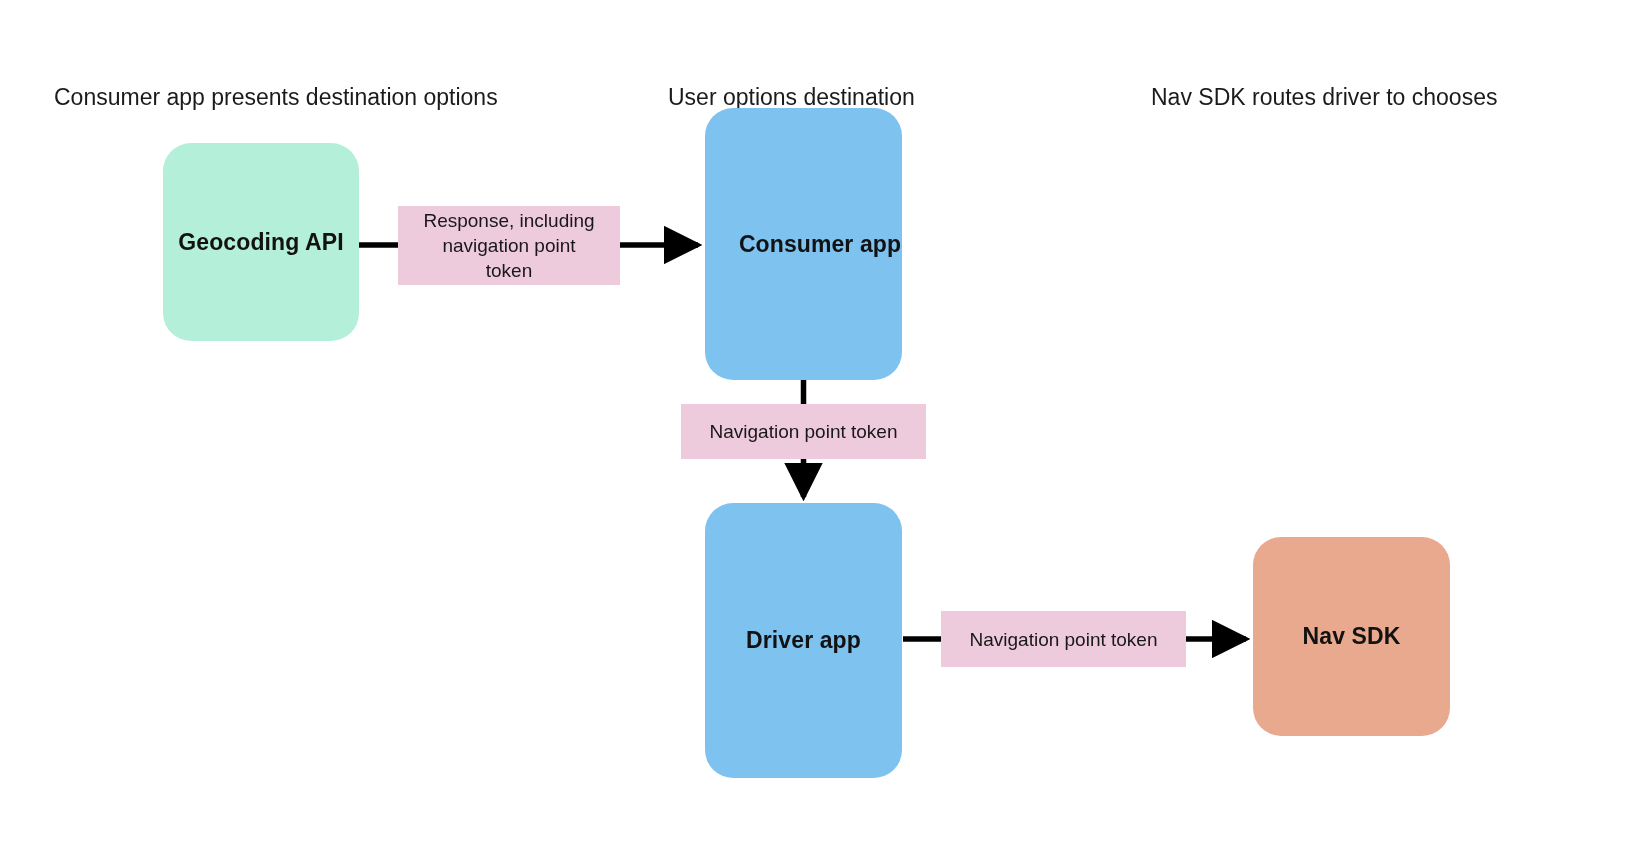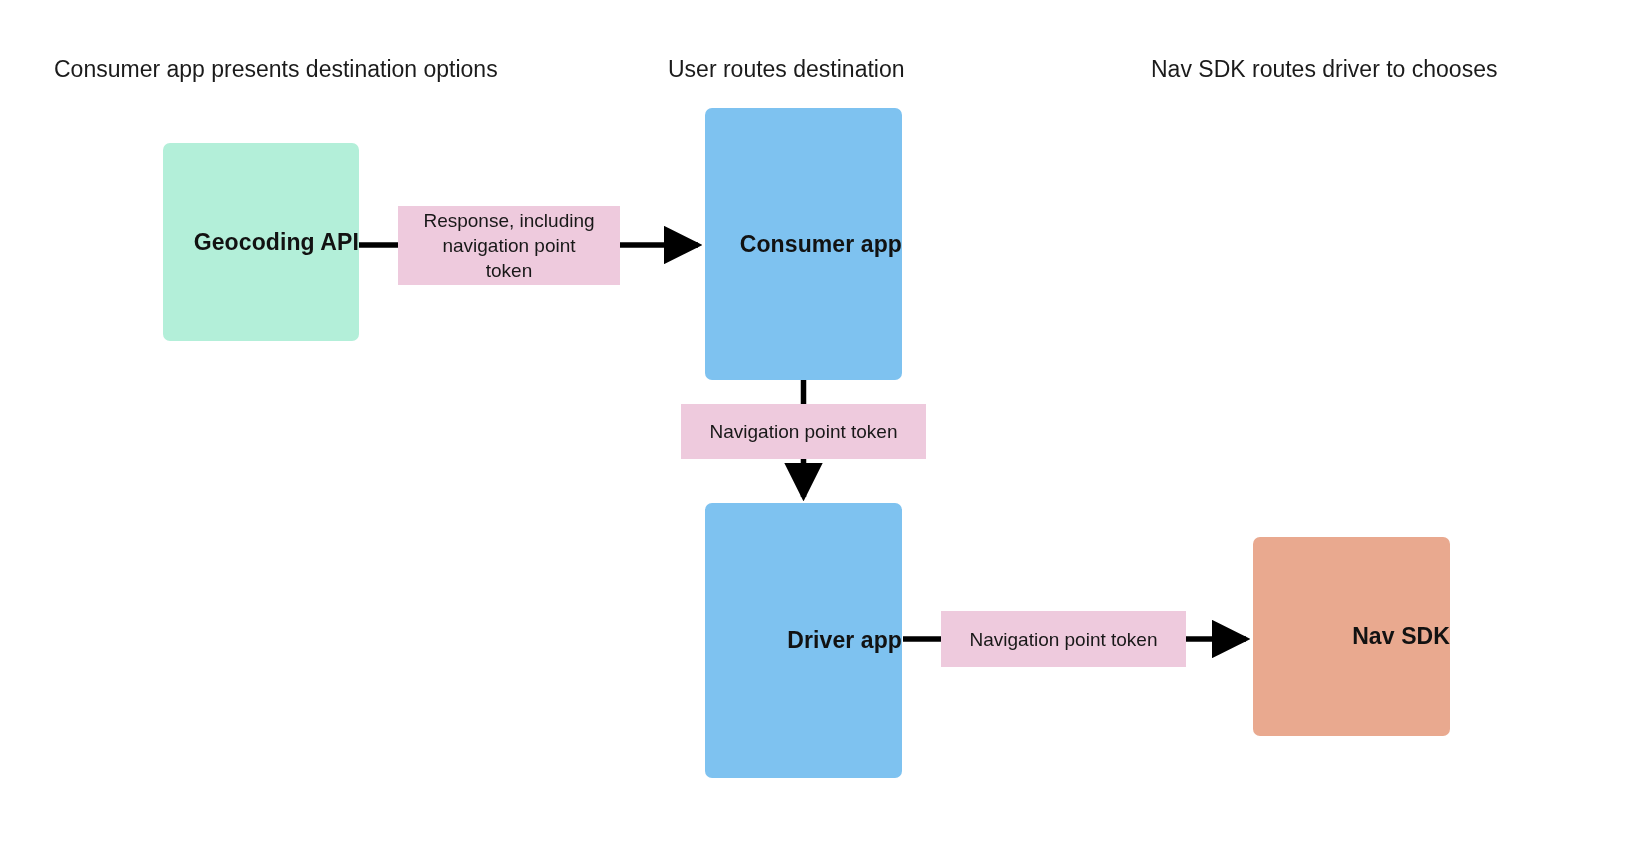--- a/index.html
+++ b/index.html
@@ -24,32 +24,33 @@
   }
 
   
   .col-heading {
     position: absolute;
     font-size: 23px;
     line-height: 28px;
     color: #1b1b1b;
     font-weight: 400;
     white-space: nowrap;
+    margin-top: 28px;
   }
   #heading-1 { left: 54px;   top: 55px; }
   #heading-2 { left: 668px;  top: 55px; }
   #heading-3 { left: 1151px; top: 55px; }
 
   
   .node {
     position: absolute;
-    border-radius: 7px;
+    border-radius: 28px;
     display: flex;
     align-items: center;
-    justify-content: flex-end;
+    justify-content: center;
     text-align: center;
     box-sizing: border-box;
   }
   .node-label {
     font-size: 23px;
     font-weight: 700;
     color: #121212;
     line-height: 27px;
     letter-spacing: 0.1px;
   }
@@ -114,21 +115,21 @@
     left: 941px; top: 611px;
     width: 245px; height: 56px;
   }
 </style>
 </head>
 <body style="background: rgb(255, 255, 255);">
 
 <div id="canvas">
 
   <div class="col-heading" id="heading-1">Consumer app presents destination options</div>
-  <div class="col-heading" id="heading-2">User routes destination</div>
+  <div class="col-heading" id="heading-2">User options destination</div>
   <div class="col-heading" id="heading-3">Nav SDK routes driver to chooses</div>
 
   <svg id="connectors" viewBox="0 0 1646 868" width="1646" height="868" xmlns="http://www.w3.org/2000/svg">
     <defs>
       <marker id="arrowhead" markerWidth="7" markerHeight="7" refX="6.2" refY="3.5" orient="auto" markerUnits="strokeWidth">
         <path d="M 0 0 L 7 3.5 L 0 7 z" fill="#000000"></path>
       </marker>
     </defs>
 
     <line x1="359" y1="245" x2="698" y2="245" stroke="#000000" stroke-width="5.5" marker-end="url(#arrowhead)"></line>

